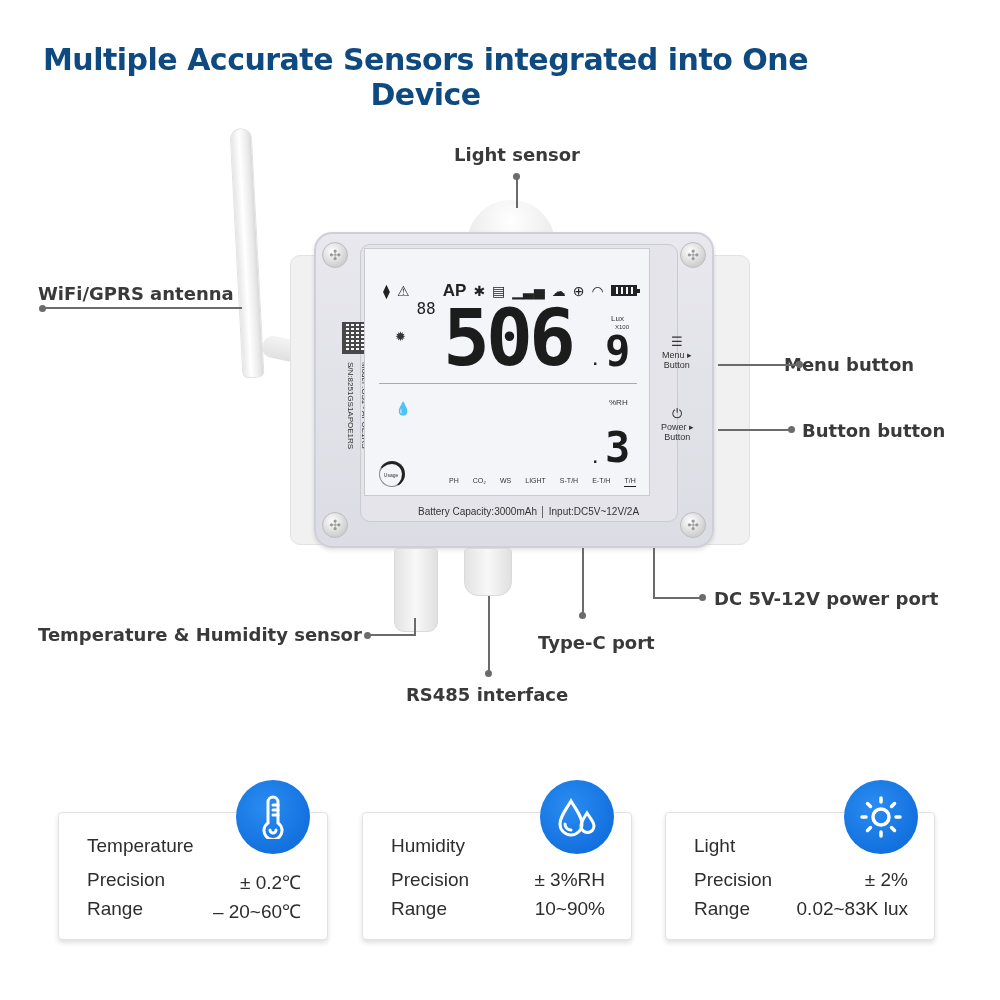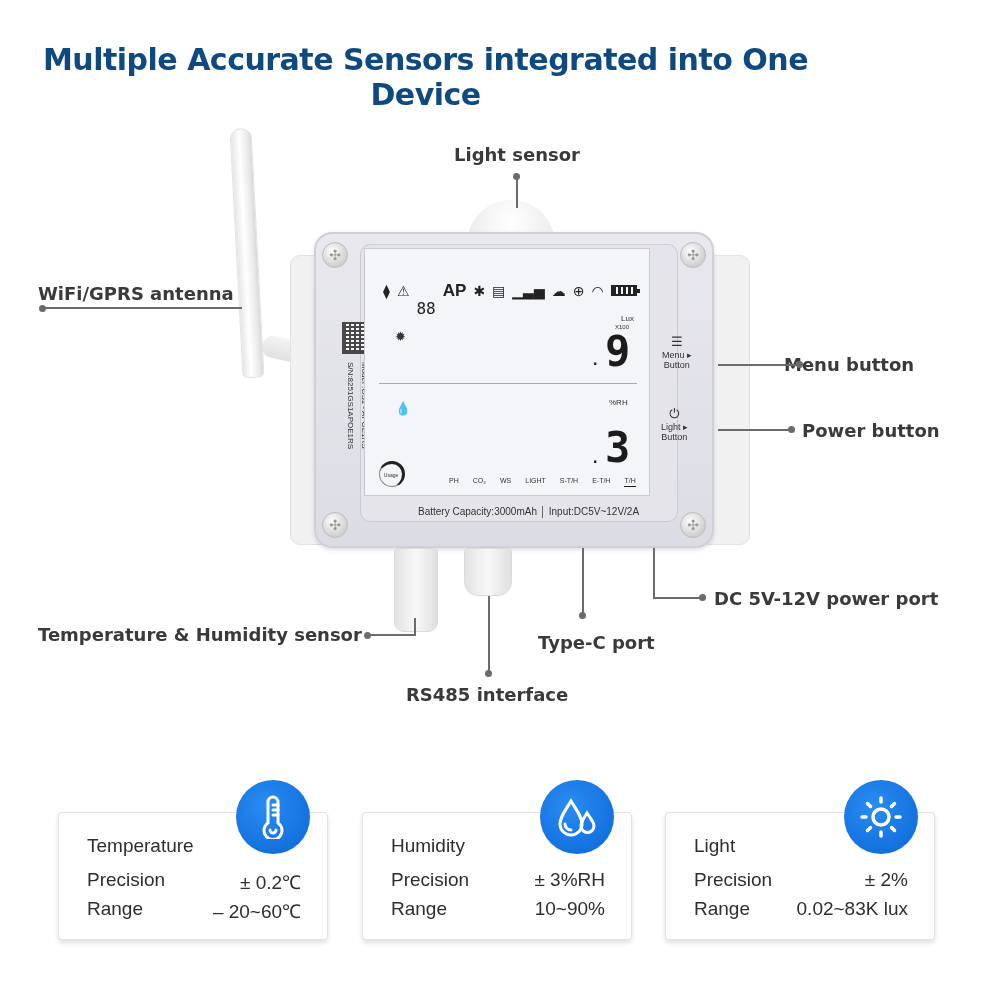--- a/index.html
+++ b/index.html
@@ -173,23 +173,24 @@
     <span>✱</span>
     <span>▤</span>
     <span>▁▃▅</span>
     <span>☁</span>
     <span>⊕</span>
     <span>◠</span>
     <span class="battery-icon"></span>
   </div>
 
   <div class="lcd-icon" style="left:30px;top:80px">✹</div>
+  <div class="big-num" style="left:78px;top:50px;font-size:78px">506</div>
   <div class="small-num" style="left:226px;top:104px;font-size:14px">.</div>
   <div class="small-num" style="left:240px;top:82px;font-size:42px">9</div>
-  <div class="unit" style="left:256px;top:66px">Lux</div>
+  <div class="unit" style="left:246px;top:66px">Lux</div>
   <div class="unit" style="left:250px;top:75px;font-size:6px">X100</div>
 
   <div class="lcd-divider"></div>
 
   <div class="lcd-icon" style="left:30px;top:152px">💧</div>
   <div class="small-num" style="left:226px;top:202px;font-size:14px">.</div>
   <div class="small-num" style="left:240px;top:178px;font-size:42px">3</div>
   <div class="unit" style="left:244px;top:150px">%RH</div>
 
   <div class="usage">Usage</div>
@@ -204,42 +205,42 @@
   </div>
 </div>
 
 <div class="side-btn" style="left:662px;top:334px">
   <span class="glyph">☰</span>
   <span>Menu ▸</span><br>
   <span>Button</span>
 </div>
 <div class="side-btn" style="left:661px;top:406px">
   <span class="glyph">⏻</span>
-  <span>Light ▸</span><br>
+  <span>Power ▸</span><br>
   <span>Button</span>
 </div>
 
 <div class="spec-line">Battery Capacity:3000mAh │ Input:DC5V~12V/2A</div>
 
 <div class="gland" style="left:394px;top:548px;width:44px;height:84px;border-radius:4px 4px 10px 10px"></div>
 <div class="gland" style="left:464px;top:548px;width:48px;height:48px;border-radius:4px 4px 14px 14px"></div>
 
 <div class="callout" style="left:454px;top:144px">Light sensor</div>
 <div class="dot" style="left:513px;top:173px"></div>
 <div class="line" style="left:516px;top:176px;width:2px;height:32px"></div>
 
 <div class="callout" style="left:38px;top:283px">WiFi/GPRS antenna</div>
 <div class="dot" style="left:39px;top:305px"></div>
 <div class="line" style="left:42px;top:307px;width:200px;height:2px"></div>
 
 <div class="callout" style="left:784px;top:354px">Menu button</div>
 <div class="line" style="left:718px;top:364px;width:80px;height:2px"></div>
 <div class="dot" style="left:796px;top:361px"></div>
 
-<div class="callout" style="left:802px;top:420px">Power button</div>
+<div class="callout" style="left:802px;top:420px">Button button</div>
 <div class="line" style="left:718px;top:429px;width:72px;height:2px"></div>
 <div class="dot" style="left:788px;top:426px"></div>
 
 <div class="callout" style="left:714px;top:588px">DC 5V-12V power port</div>
 <div class="line" style="left:653px;top:548px;width:2px;height:50px"></div>
 <div class="line" style="left:653px;top:597px;width:48px;height:2px"></div>
 <div class="dot" style="left:699px;top:594px"></div>
 
 <div class="callout" style="left:538px;top:632px">Type-C port</div>
 <div class="line" style="left:582px;top:548px;width:2px;height:66px"></div>

